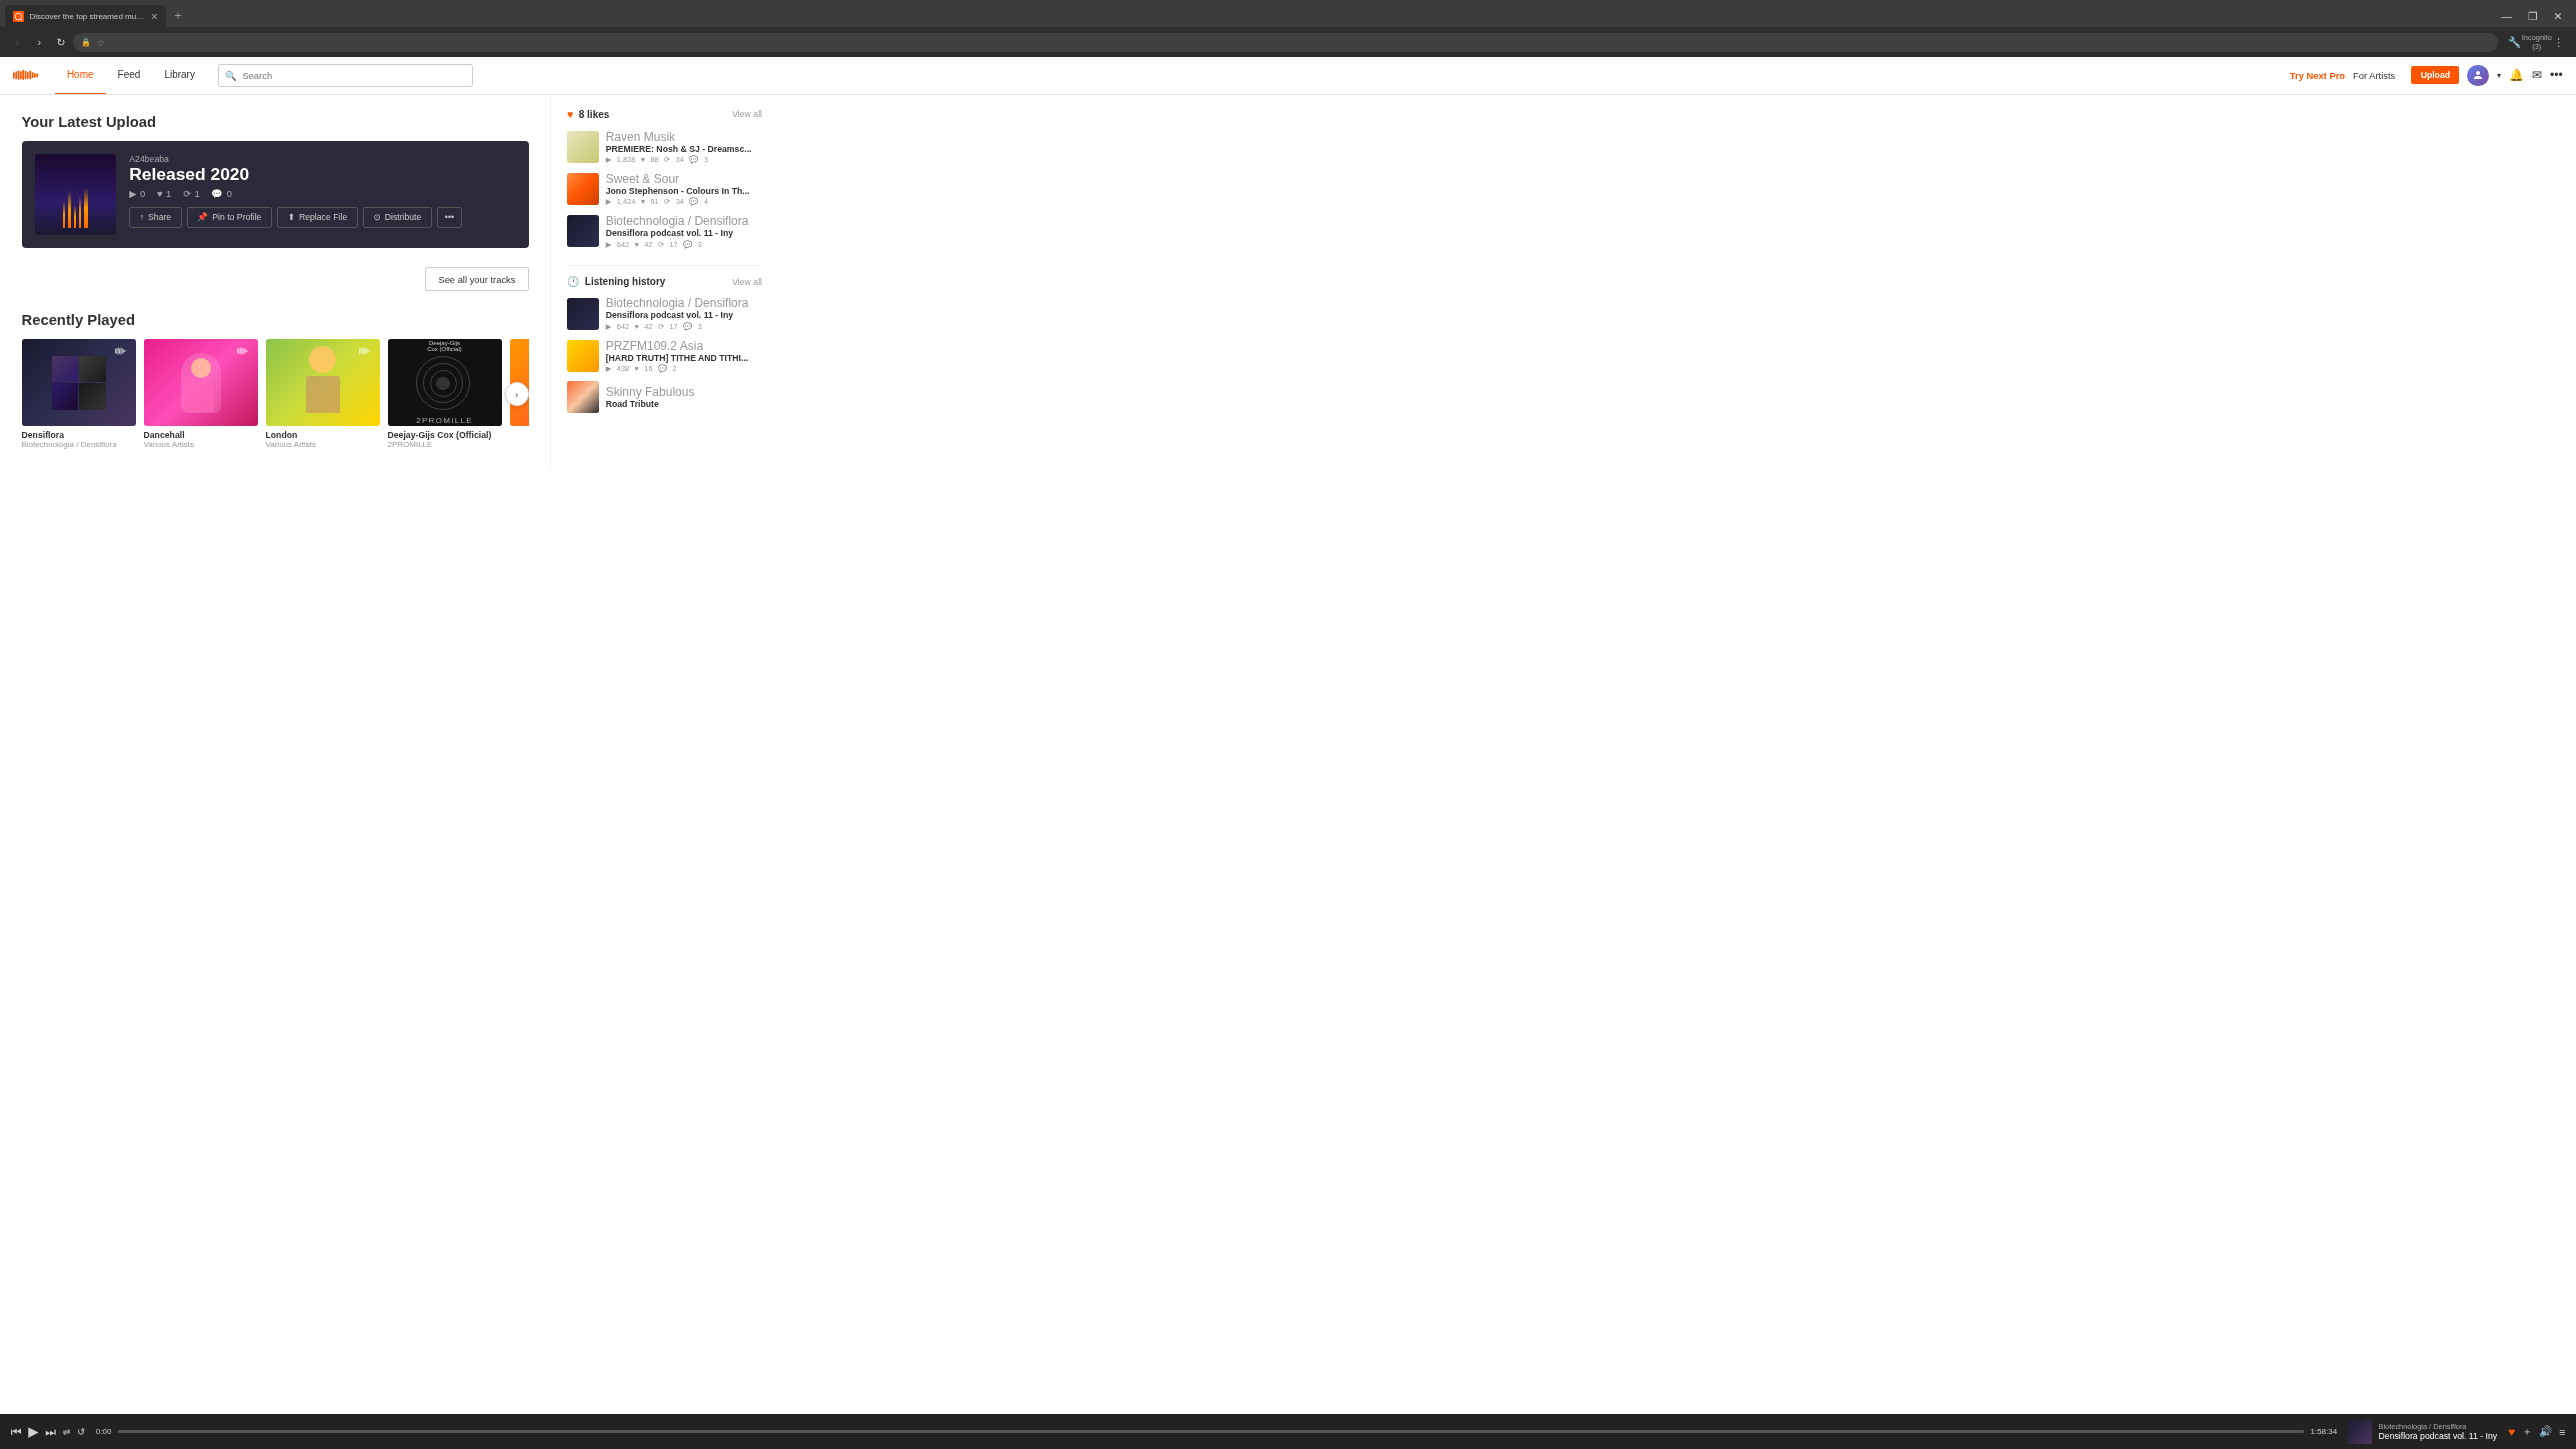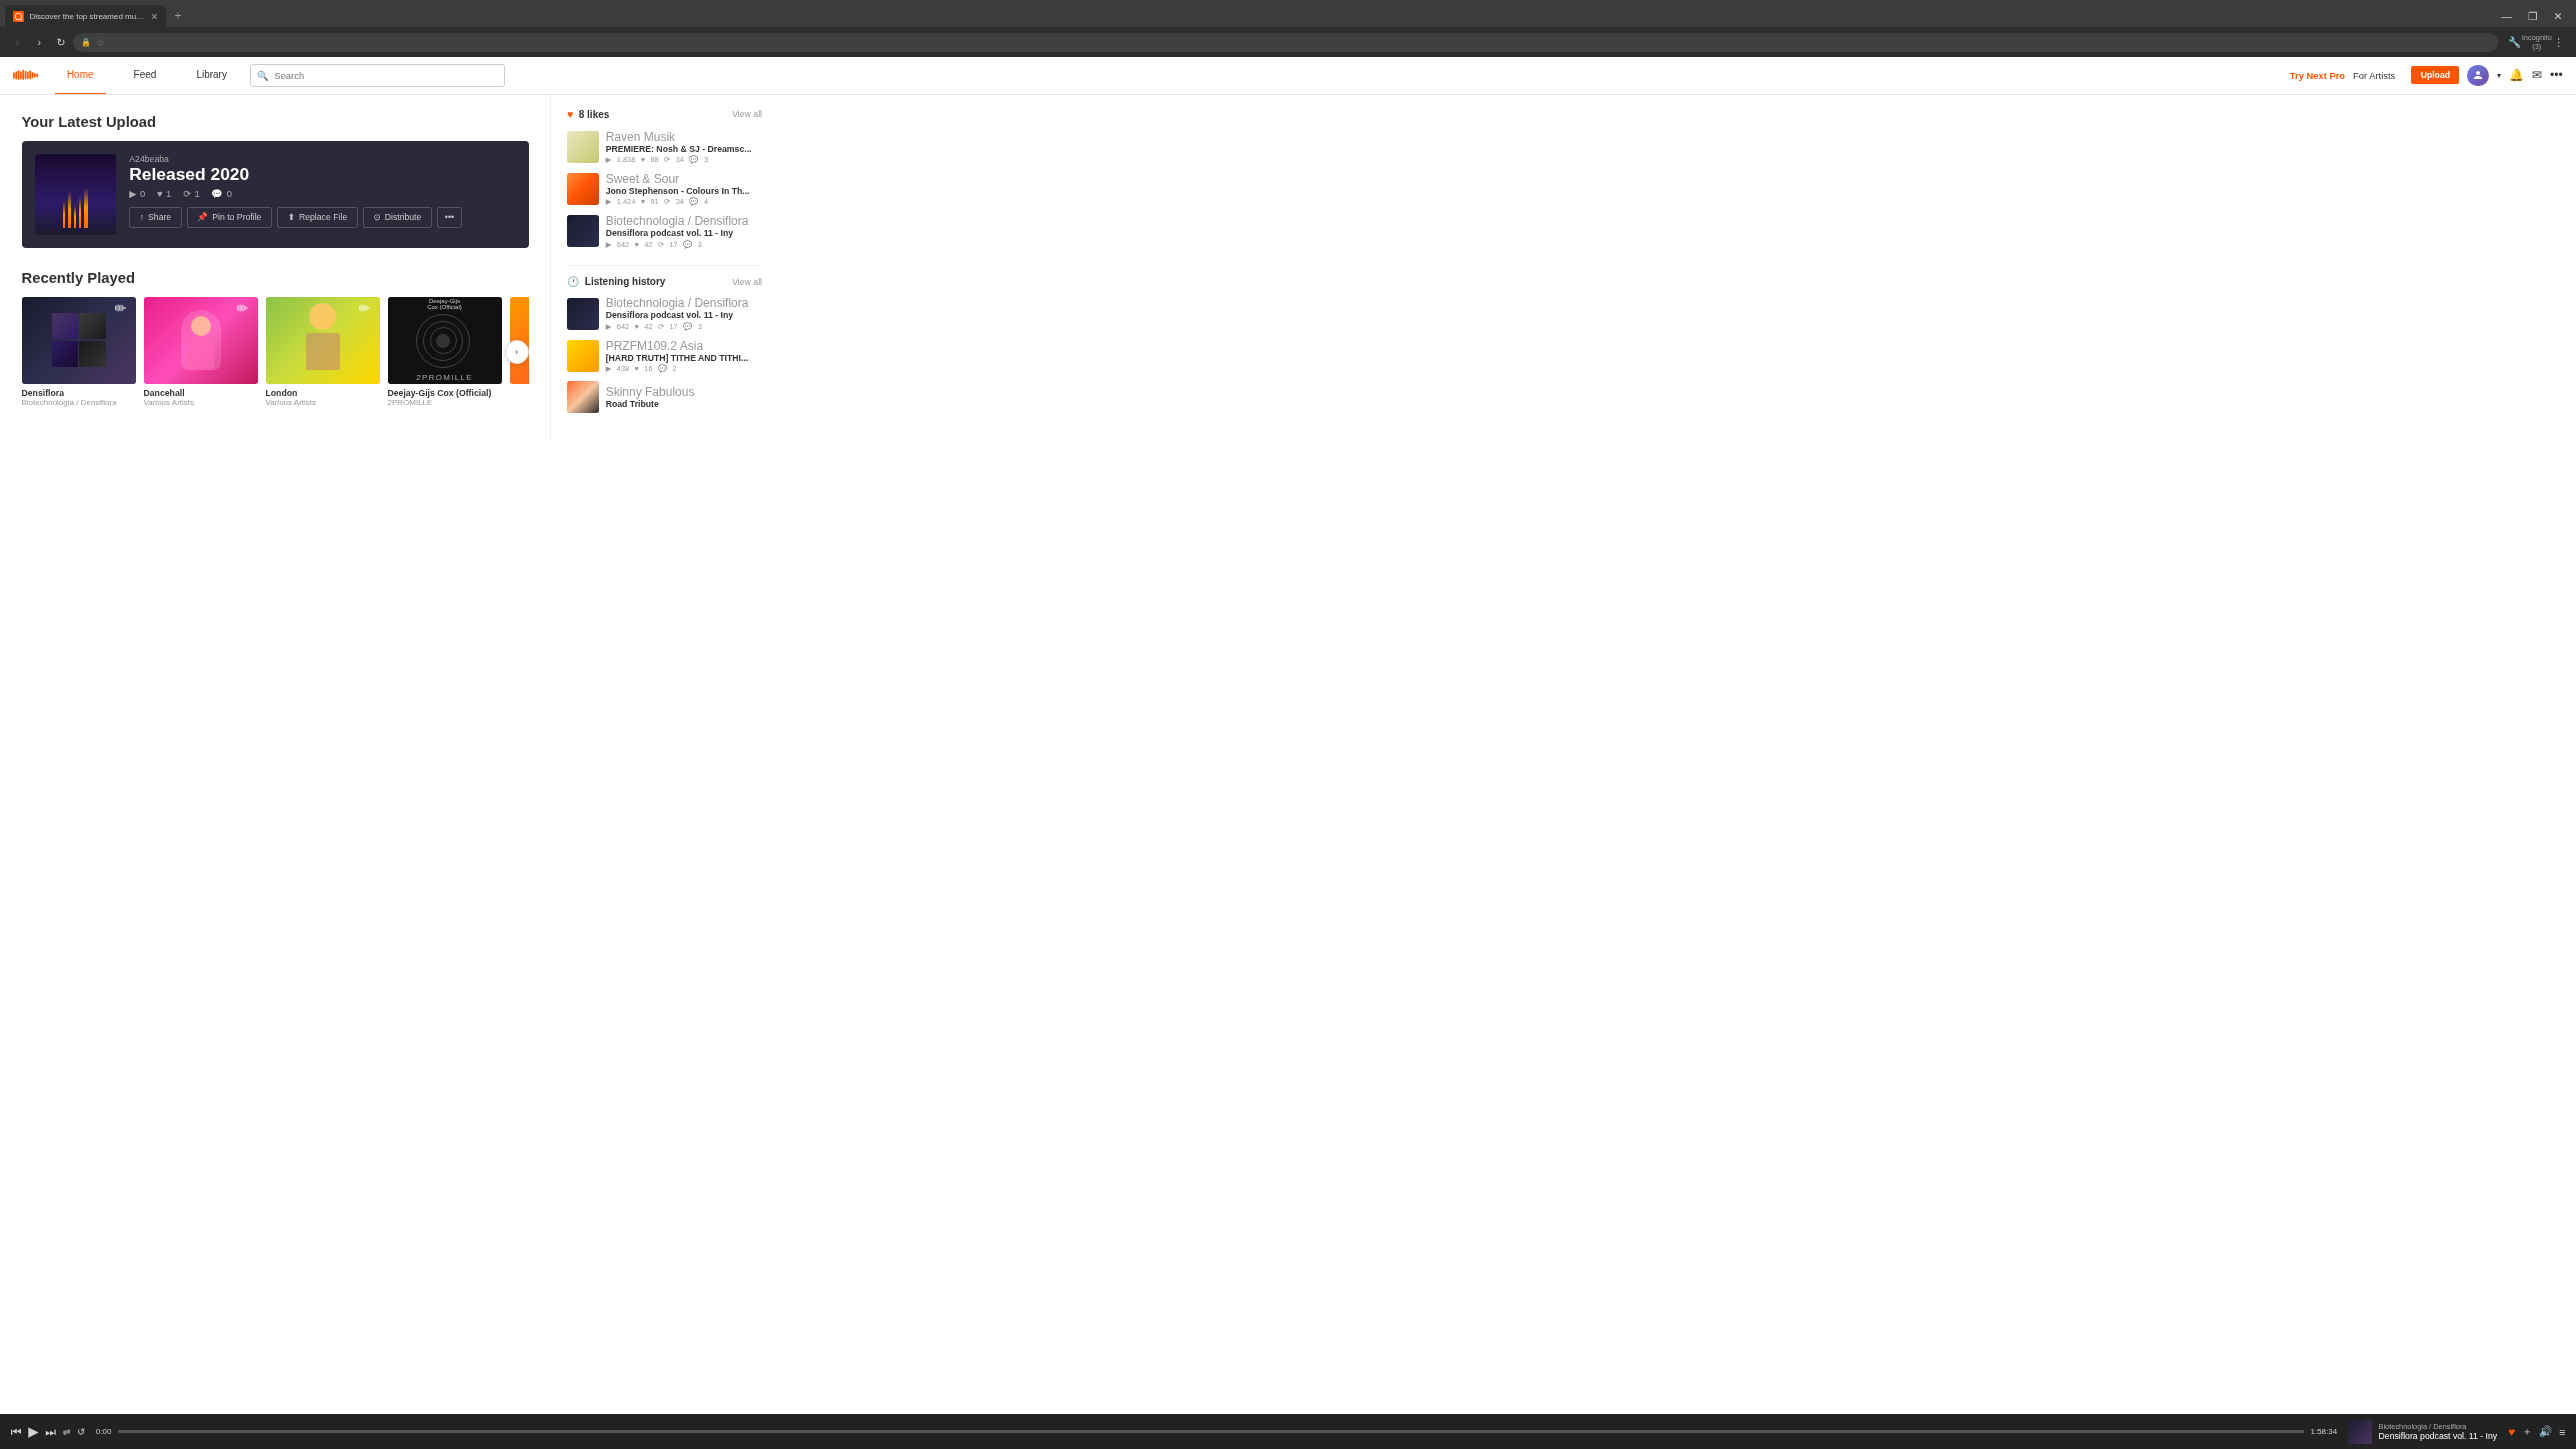--- a/index.html
+++ b/index.html
@@ -23,21 +23,21 @@
     .browser-actions { display: flex; align-items: center; gap: 2.7px; margin-left: 5.4px; }
     .browser-win-controls { display: flex; align-items: center; gap: 5.4px; margin-left: 8px; }
     .win-btn { font-size: 10.7px; color: #ccc; cursor: pointer; padding: 0 2.7px; }
 
     
     .sc-app { background: #fff; min-height: calc(100vh - 67px); }
 
     
     .sc-header { background: #fff; border-bottom: 0.7px solid #e5e5e5; display: flex; align-items: center; padding: 0 13.4px; height: 38px; gap: 0; position: sticky; top: 0; z-index: 100; }
     .sc-logo { display: flex; align-items: center; margin-right: 16px; }
-    .sc-nav { display: flex; align-items: center; gap: 16px; }
+    .sc-nav { display: flex; align-items: center; gap: 0; }
     .sc-nav-item { padding: 0 12px; height: 38px; display: flex; align-items: center; font-size: 10px; color: #333; cursor: pointer; border-bottom: 1.3px solid transparent; font-weight: 500; }
     .sc-nav-item.active { border-bottom-color: #ff5500; color: #ff5500; }
     .sc-search { flex: 1; max-width: 255px; margin: 0 10.7px; }
     .sc-search-inner { display: flex; align-items: center; border: 0.7px solid #ccc; border-radius: 2.7px; height: 23px; padding: 0 6.7px; gap: 5.4px; }
     .sc-search-inner input { border: none; outline: none; flex: 1; font-size: 9.4px; color: #333; background: transparent; }
     .sc-search-icon { color: #999; }
     .sc-header-right { display: flex; align-items: center; gap: 8px; margin-left: auto; }
     .try-next-pro { color: #ff5500; font-weight: 700; font-size: 9.4px; cursor: pointer; }
     .sc-header-link { color: #333; font-size: 9.4px; cursor: pointer; }
     .sc-upload-btn { background: #ff5500; color: #fff; border: none; border-radius: 2px; padding: 4px 9.4px; font-size: 8.7px; font-weight: 600; cursor: pointer; margin-left: 8px; }
@@ -271,20 +271,23 @@
               <span>⊙</span>
               <span>Distribute</span>
             </button>
             <button class="action-btn" style="padding: 4.7px 6.7px;">
               <span>•••</span>
             </button>
           </div>
         </div>
       </div>
 
+      <div style="display: flex; justify-content: flex-end; margin-top: 9.4px;">
+        <button class="see-tracks-btn">See all your tracks</button>
+      </div>
 
       <div class="recently-section">
         <h2 class="section-title">Recently Played</h2>
         <div class="recently-grid">
 
           <div class="track-card">
             <div class="track-card-img">
               <div class="track-card-img-placeholder densiflora">
                 <div style="display:flex; align-items:center; justify-content:center; height:100%; padding:5.4px;">
                   <div style="display:grid; grid-template-columns:1fr 1fr; gap:1.3px; width:54px; height:54px;">

